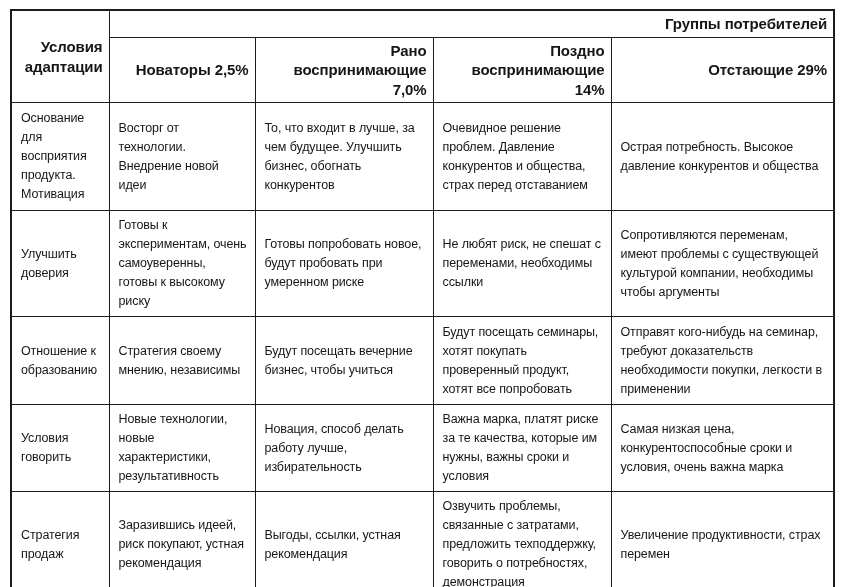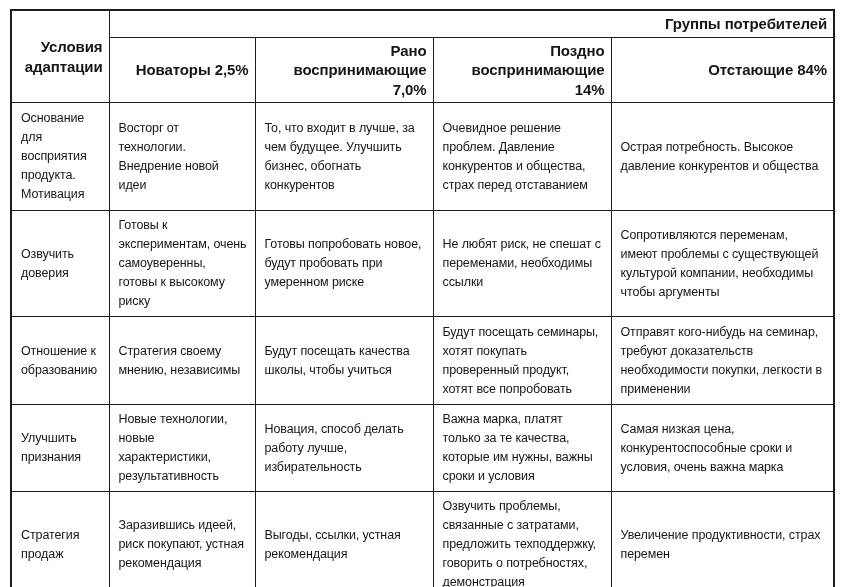--- a/index.html
+++ b/index.html
@@ -57,50 +57,50 @@
     </colgroup>
     <thead>
       <tr class="group-row">
         <th rowspan="2">Условия адаптации</th>
         <th colspan="4">Группы потребителей</th>
       </tr>
       <tr class="subhead-row">
         <th>Новаторы 2,5%</th>
         <th>Рано воспринимающие 7,0%</th>
         <th>Поздно воспринимающие 14%</th>
-        <th>Отстающие 84%</th>
+        <th>Отстающие 29%</th>
       </tr>
     </thead>
     <tbody>
       <tr class="r1">
         <th scope="row">Основание для восприятия продукта. Мотивация</th>
         <td>Восторг от технологии. Внедрение новой идеи</td>
         <td>То, что входит в лучше, за чем будущее. Улучшить бизнес, обогнать конкурентов</td>
         <td>Очевидное решение проблем. Давление конкурентов и общества, страх перед отставанием</td>
         <td>Острая потребность. Высокое давление конкурентов и общества</td>
       </tr>
       <tr class="r2">
-        <th scope="row">Озвучить доверия</th>
+        <th scope="row">Улучшить доверия</th>
         <td>Готовы к экспериментам, очень самоуверенны, готовы к высокому риску</td>
         <td>Готовы попробовать новое, будут пробовать при умеренном риске</td>
         <td>Не любят риск, не спешат с переменами, необходимы ссылки</td>
         <td>Сопротивляются переменам, имеют проблемы с существующей культурой компании, необходимы чтобы аргументы</td>
       </tr>
       <tr class="r3">
         <th scope="row">Отношение к образованию</th>
         <td>Стратегия своему мнению, независимы</td>
-        <td>Будут посещать качества школы, чтобы учиться</td>
+        <td>Будут посещать вечерние бизнес, чтобы учиться</td>
         <td>Будут посещать семинары, хотят покупать проверенный продукт, хотят все попробовать</td>
         <td>Отправят кого-нибудь на семинар, требуют доказательств необходимости покупки, легкости в применении</td>
       </tr>
       <tr class="r4">
-        <th scope="row">Улучшить признания</th>
+        <th scope="row">Условия говорить</th>
         <td>Новые технологии, новые характеристики, результативность</td>
         <td>Новация, способ делать работу лучше, избирательность</td>
-        <td>Важна марка, платят только за те качества, которые им нужны, важны сроки и условия</td>
+        <td>Важна марка, платят риске за те качества, которые им нужны, важны сроки и условия</td>
         <td>Самая низкая цена, конкурентоспособные сроки и условия, очень важна марка</td>
       </tr>
       <tr class="r5">
         <th scope="row">Стратегия продаж</th>
         <td>Заразившись идеей, риск покупают, устная рекомендация</td>
         <td>Выгоды, ссылки, устная рекомендация</td>
         <td>Озвучить проблемы, связанные с затратами, предложить техподдержку, говорить о потребностях, демонстрация</td>
         <td>Увеличение продуктивности, страх перемен</td>
       </tr>
 

